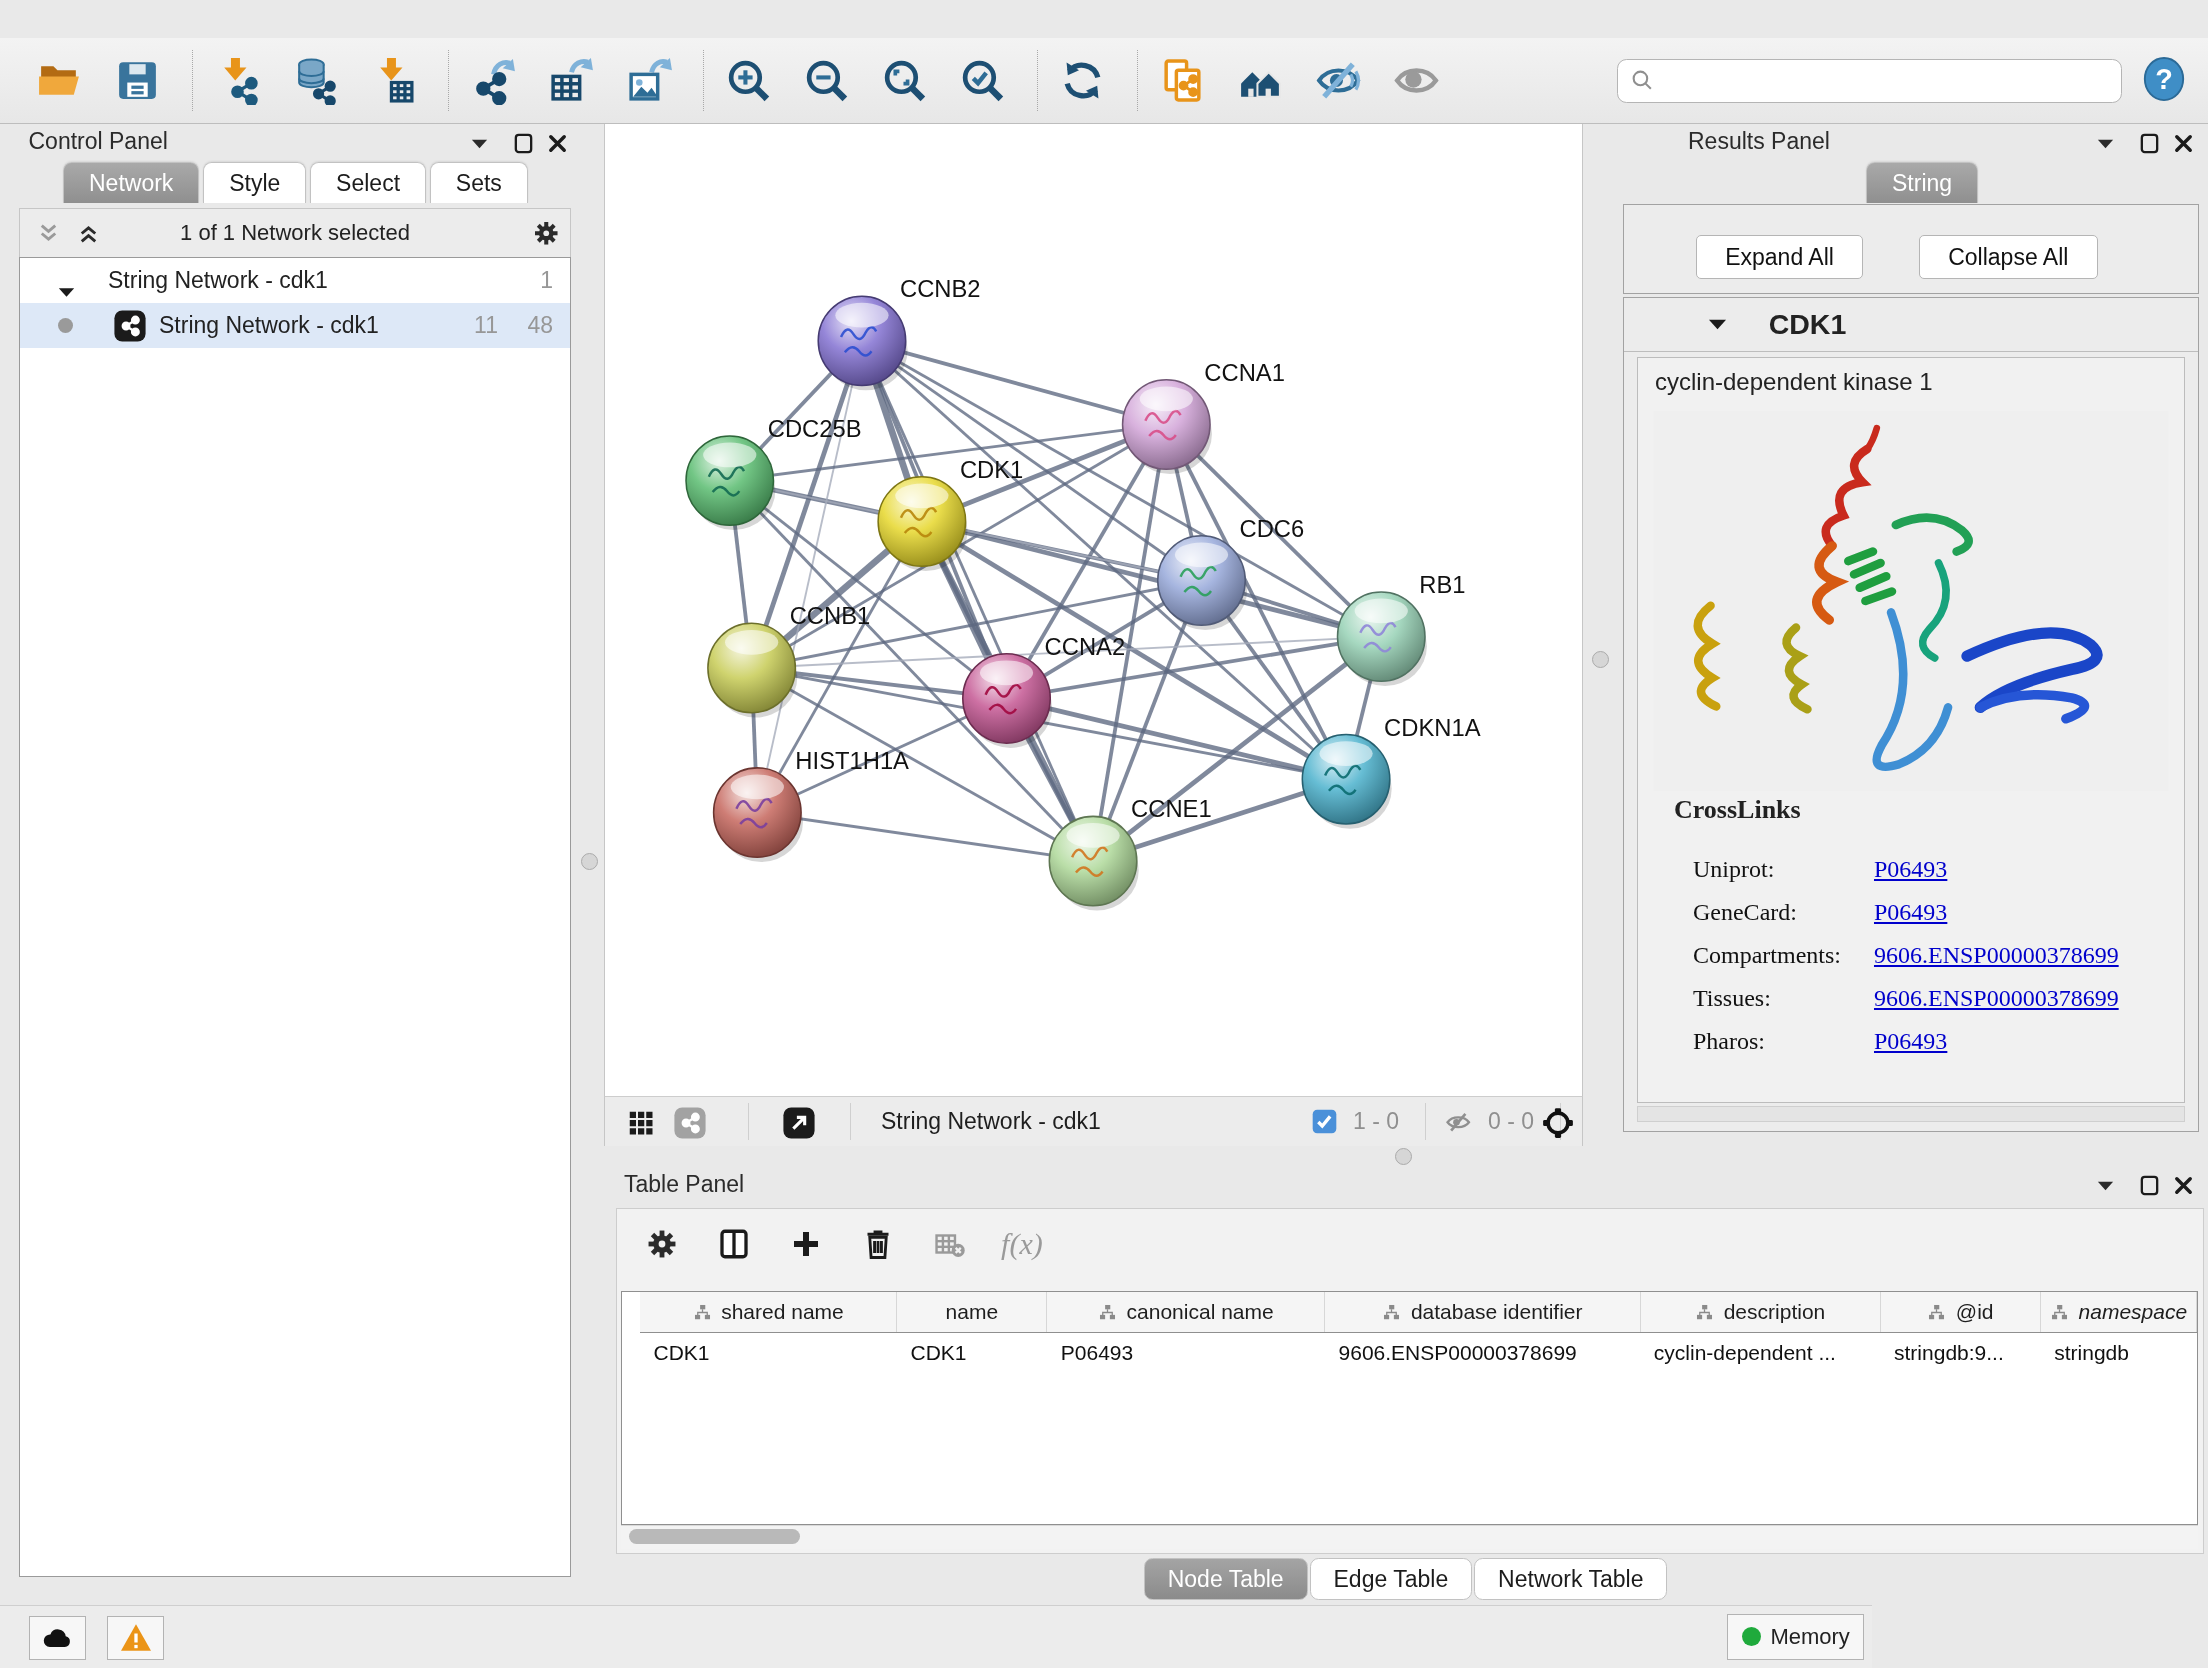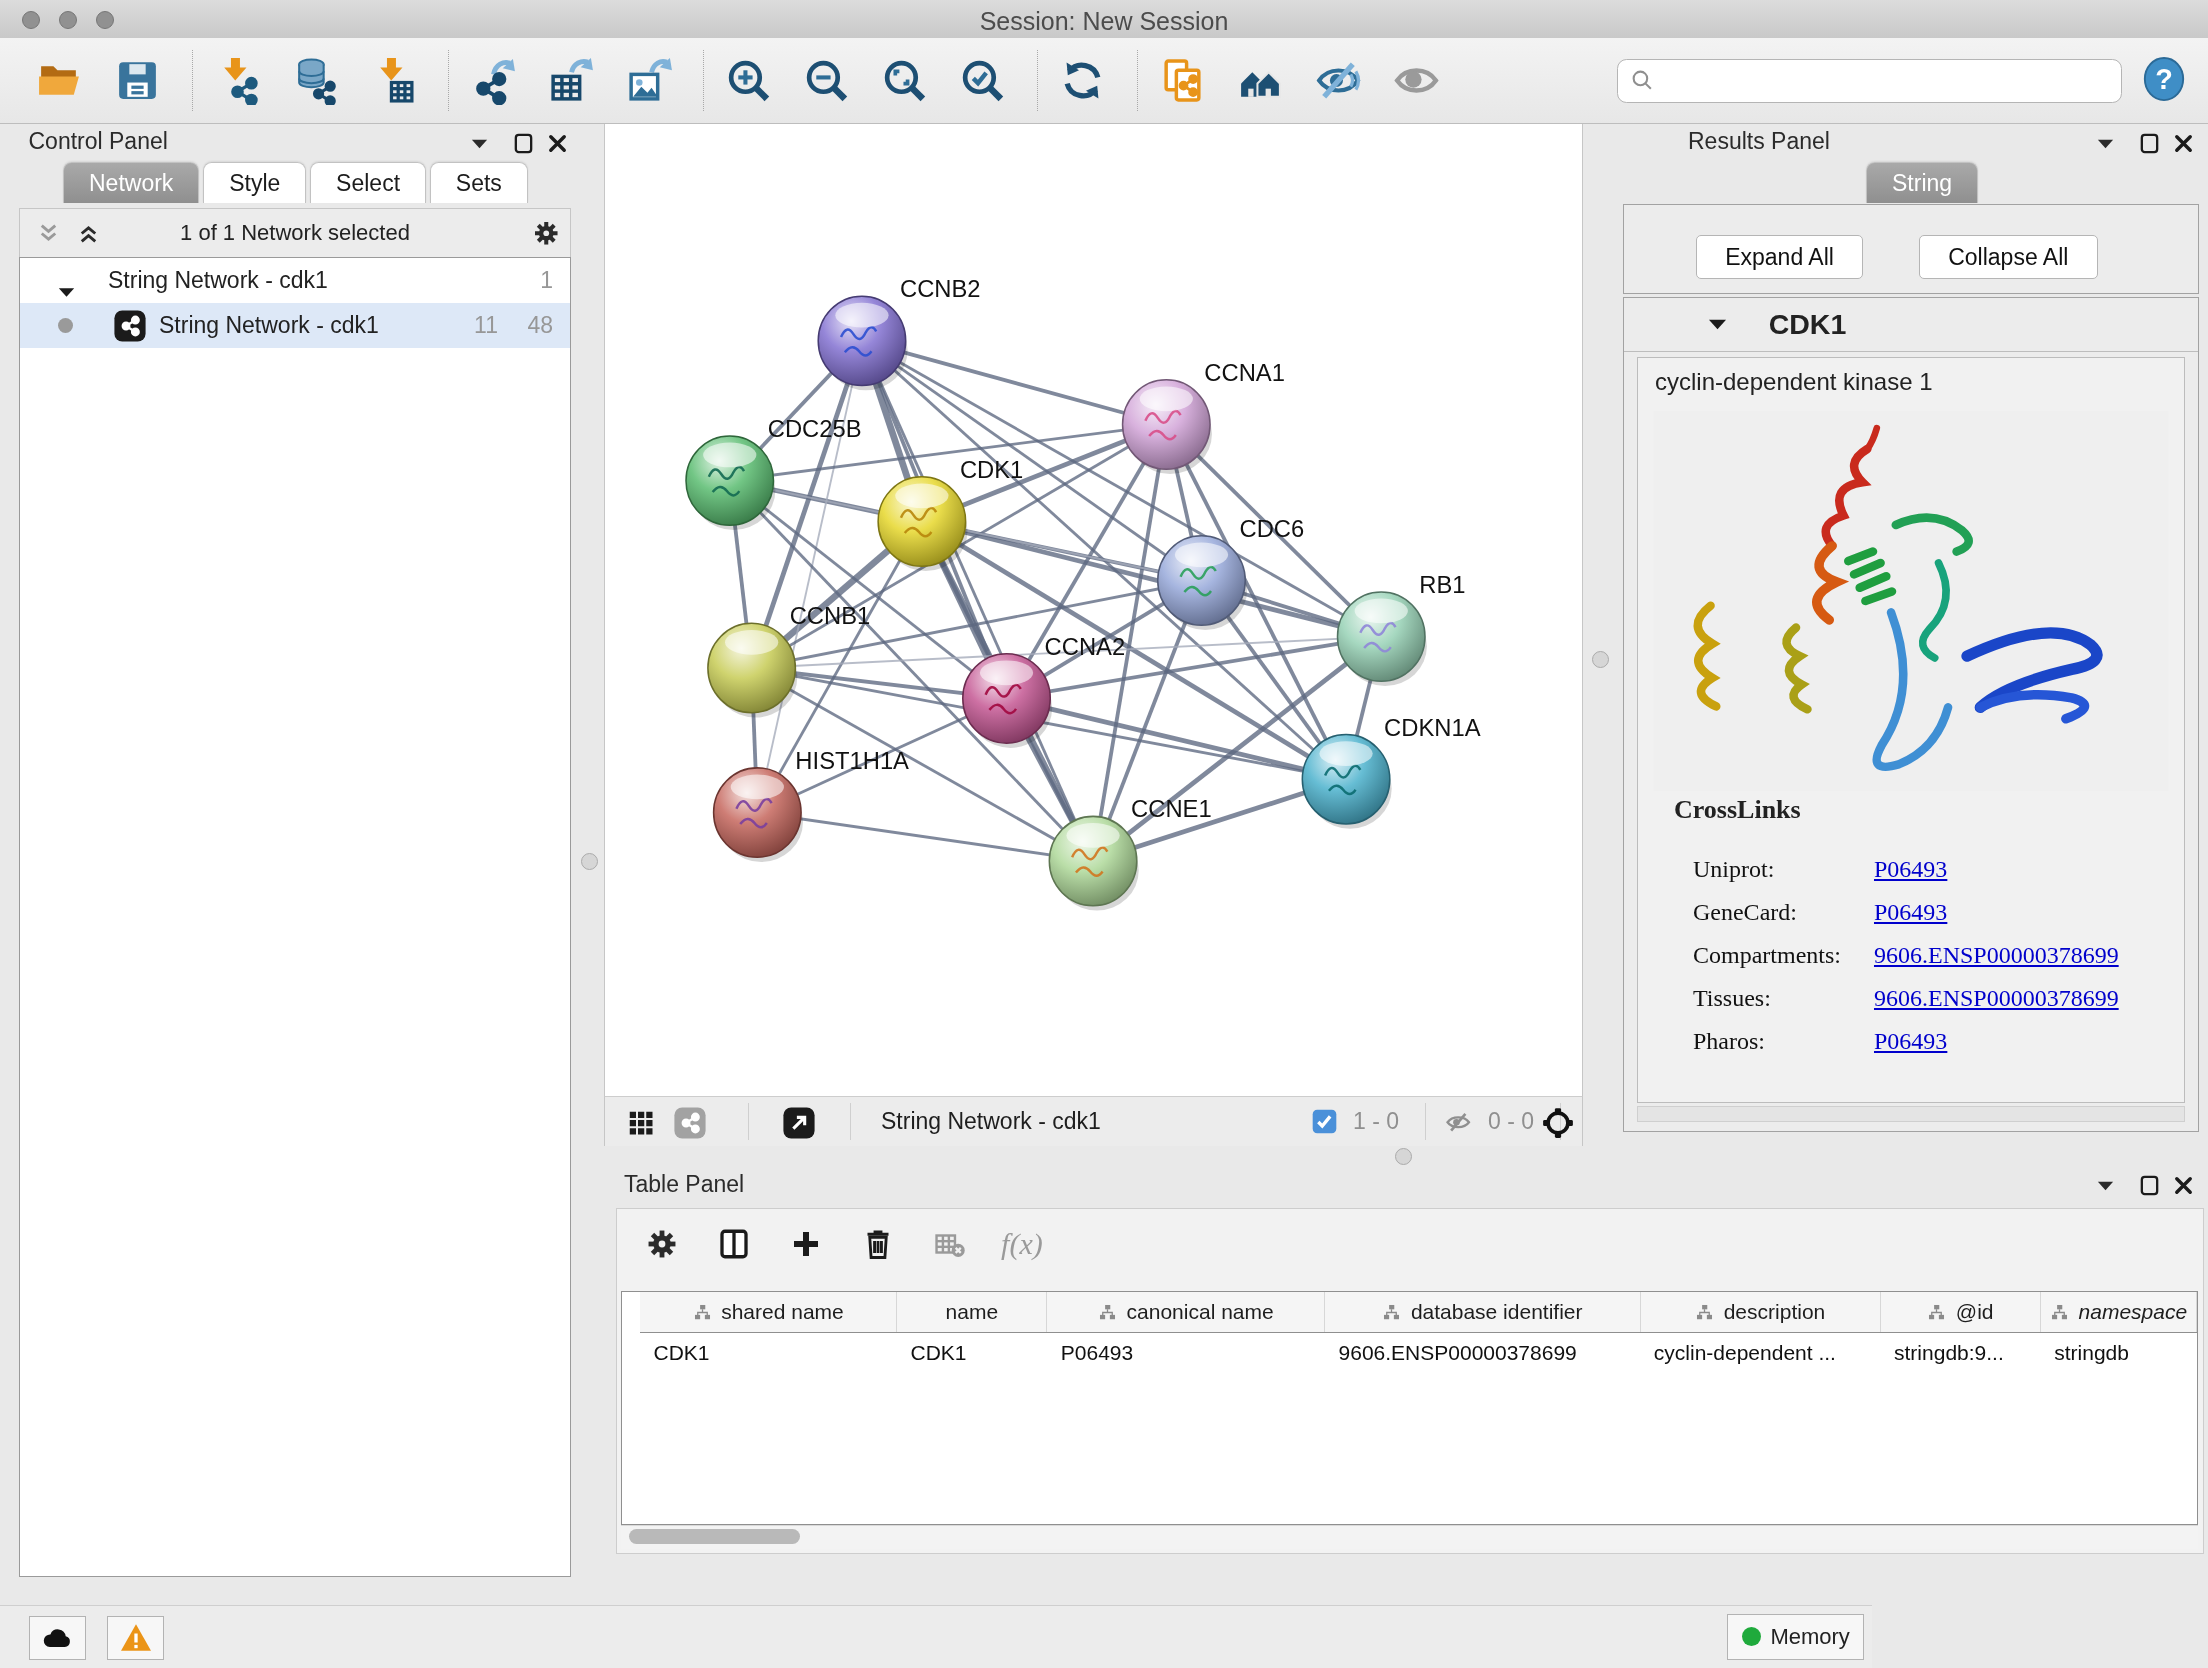--- a/index.html
+++ b/index.html
@@ -70,26 +70,20 @@
   .membtn{position:absolute;background:#f7f7f7;border:1.9px solid #b3b3b3;display:flex;align-items:center;
           justify-content:center;gap:9.5px;font-size:22px;}
   .dot-handle{position:absolute;width:15px;height:15px;border-radius:50%;background:#d6d6d6;border:1px solid #ababab;}
   .netlabel{font-size:25px;fill:#111;font-family:"Liberation Sans",sans-serif;}
 </style>
 </head>
 <body>
 
 <div class="app">
 
-  <div class="abs titlebar">
-    <span class="tlight" style="left:22px"></span>
-    <span class="tlight" style="left:59px"></span>
-    <span class="tlight" style="left:96px"></span>
-    <div class="wintitle">Session: New Session</div>
-  </div>
 
   <div class="abs toolbar">
     <span class="tbtn">
       <svg width="49" height="49" viewBox="0 0 24 24">
           <path d="M3 5h6l2 2h9v4H3z" fill="#b36b13"></path>
           <path d="M2 10h19.5L19 19H2z" fill="#f0a83c"></path>
         </svg>
     </span>
     <span class="tbtn">
       <svg width="49" height="49" viewBox="0 0 24 24">
@@ -699,20 +693,21 @@
               <div class="td" style="width: 162px;">stringdb:9...</div>
               <div class="td" style="width: 158px;">stringdb</div>
             </div>
           </div>
       </div>
       <div class="abs hscroll" style="left:3.8px;top:316px;width:1577px;height:23px;position:absolute">
         <div class="hthumb" style="left:7.6px;width:171px"></div>
       </div>
     </div>
 
+    <div class="abs" style="left:0;right:0;top:395px;text-align:center" id="tp-tabs"><span class="btab active">Node Table</span><span class="btab">Edge Table</span><span class="btab">Network Table</span></div>
   </div>
 
   <div class="abs" style="left:1617px;top:124px;width:592px;height:1027px">
     <div class="abs phead" style="left:71px;top:3.8px">Results Panel</div>
     <span class="abs" style="left:477px;top:9.5px"><svg width="23" height="19" viewBox="0 0 24 20">
           <polygon points="4,6 20,6 12,15" fill="#2b2b2b"></polygon>
         </svg></span>
     <span class="abs" style="left:521px;top:7.6px"><svg width="23" height="23" viewBox="0 0 24 24">
           <rect x="4" y="3" width="16" height="18" rx="3" fill="none" stroke="#1b1b1b" stroke-width="2.4"></rect>
         </svg></span>

